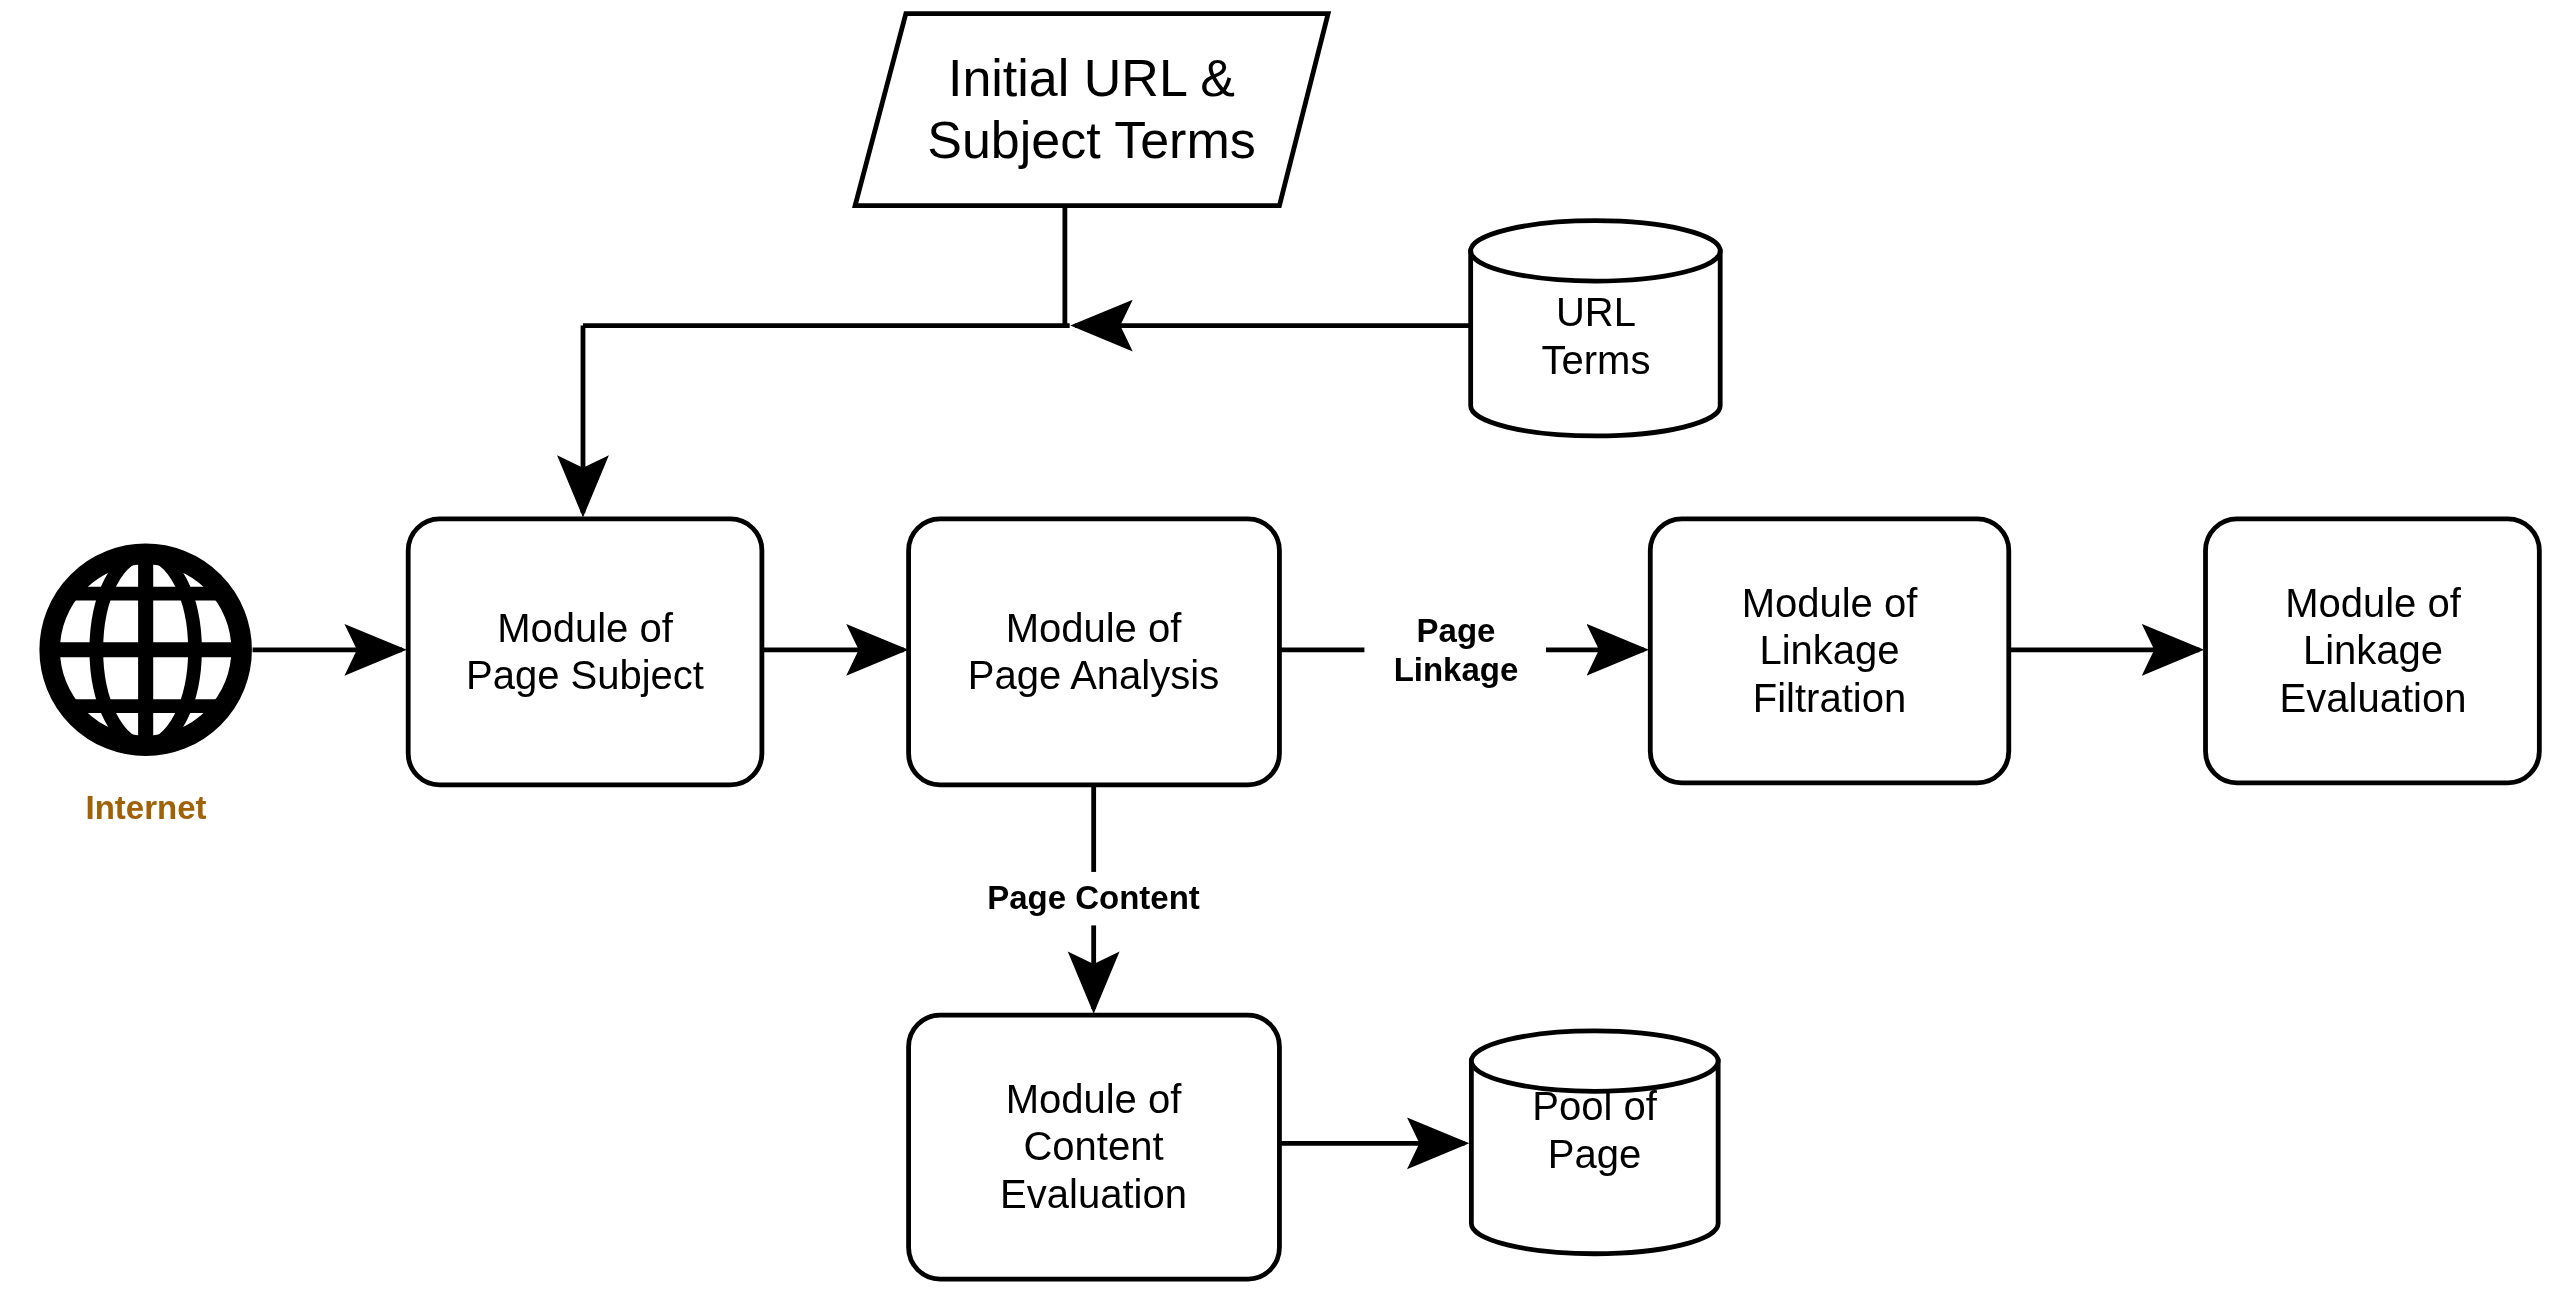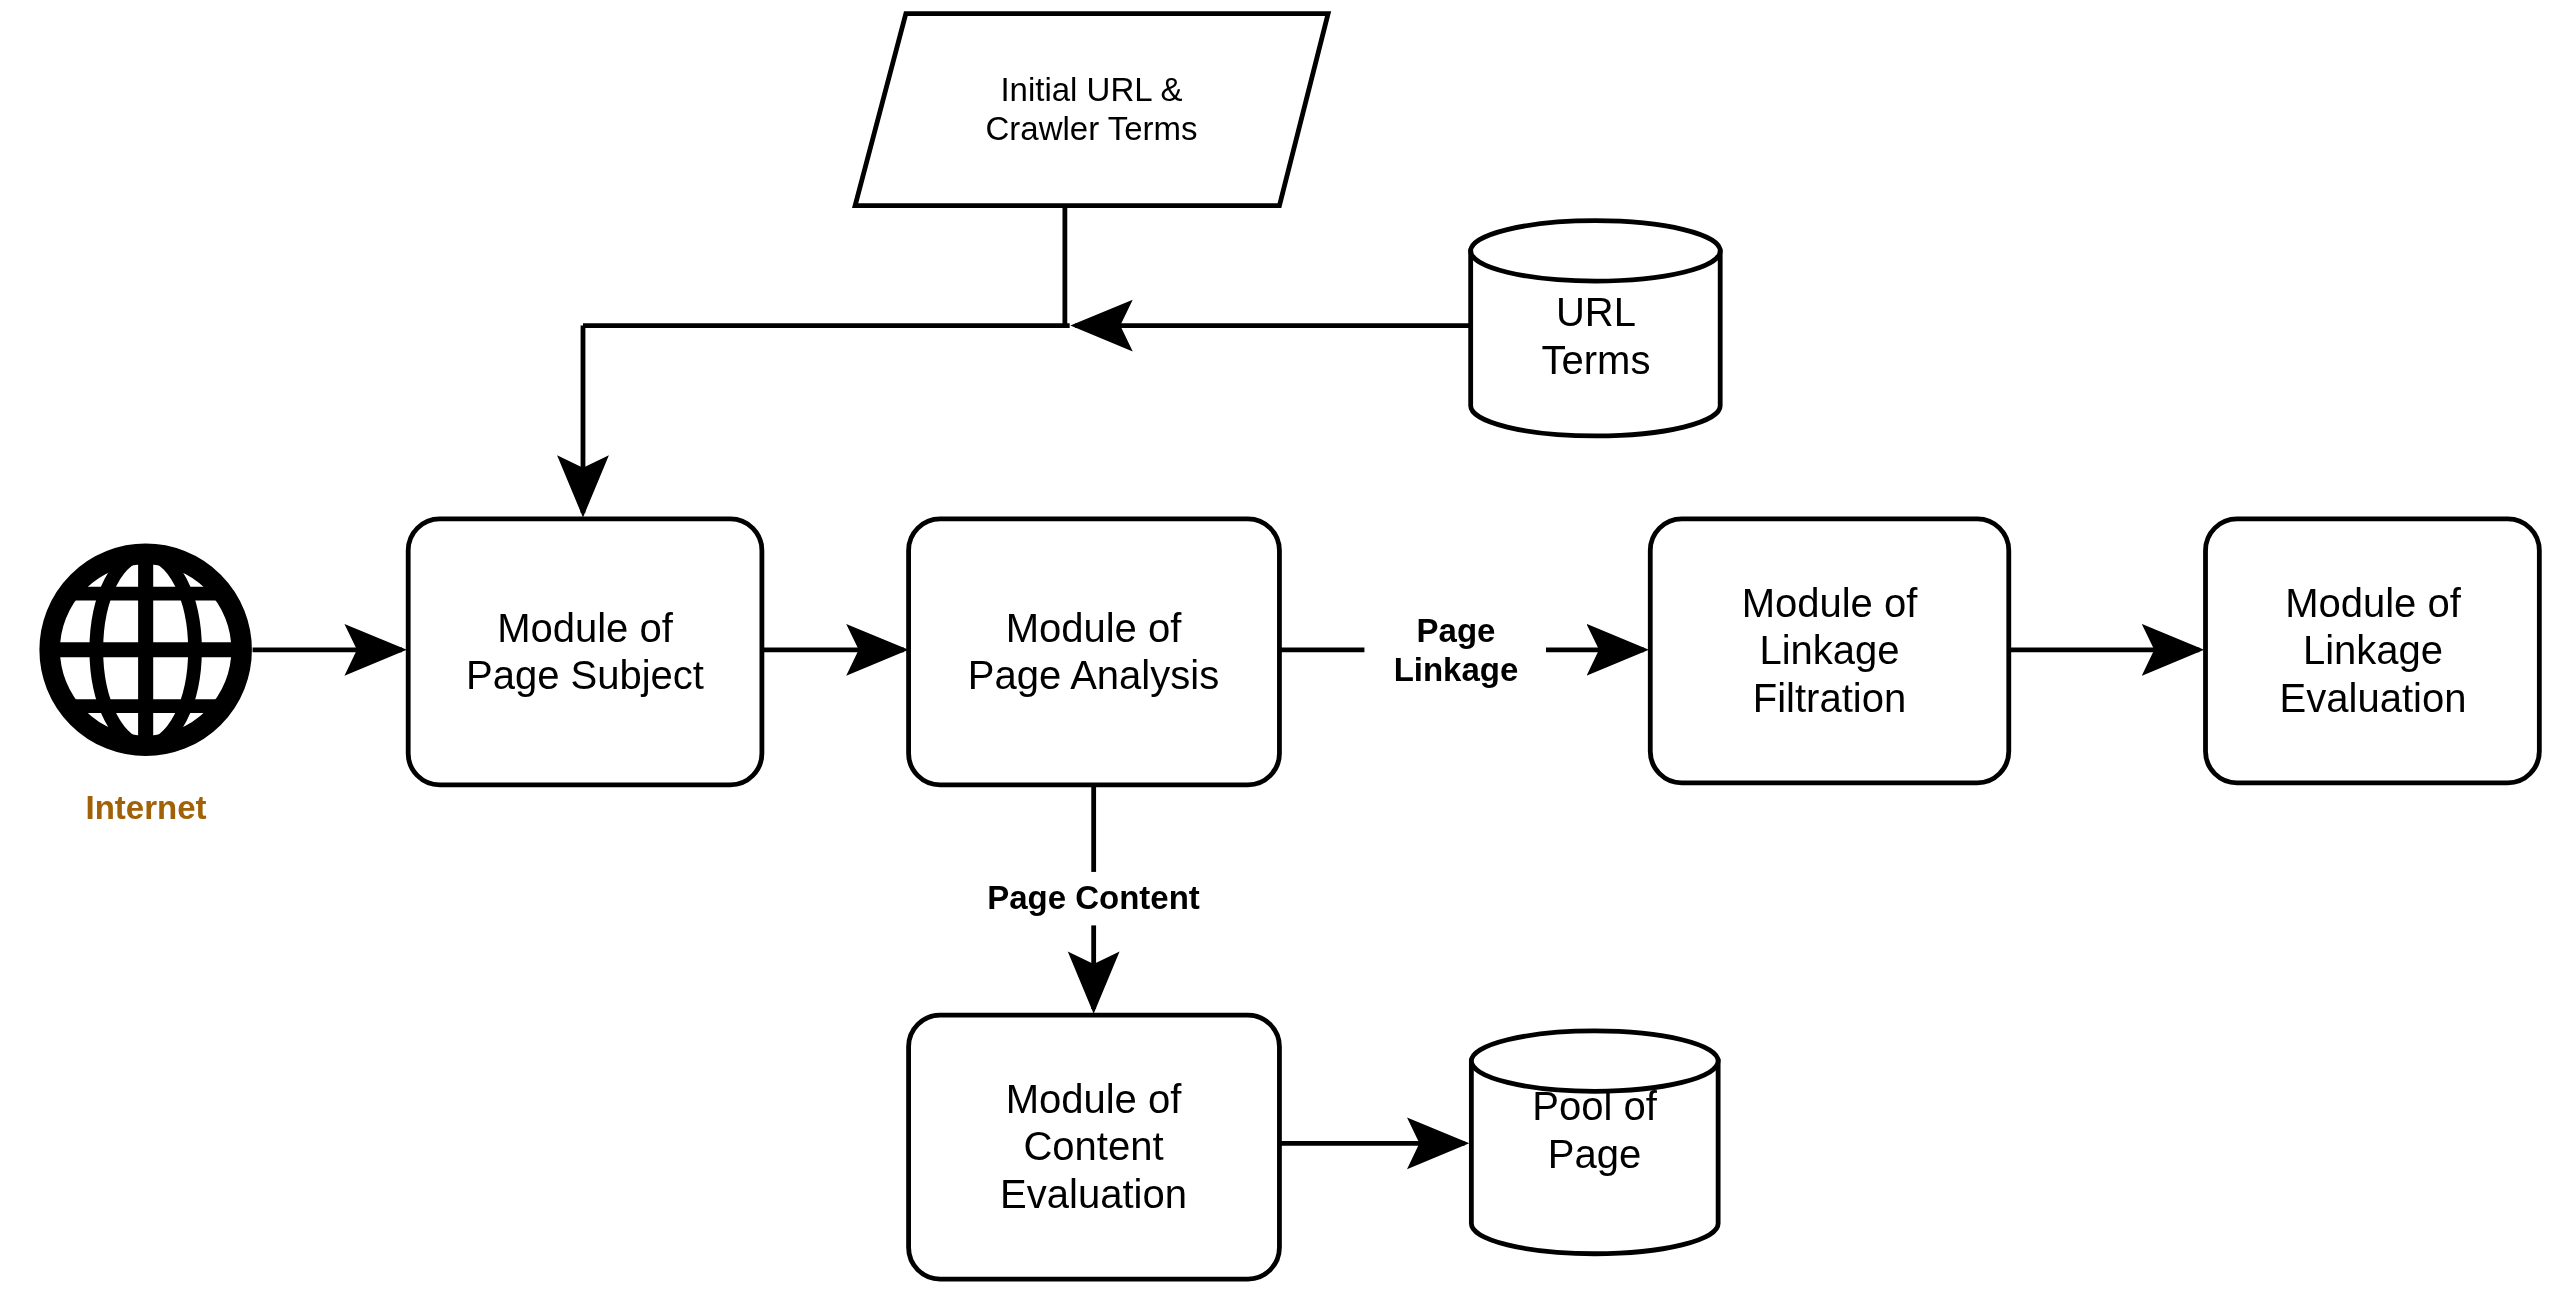--- a/index.html
+++ b/index.html
@@ -31,21 +31,21 @@
     text-align: center;
     color: #000000;
     line-height: 1.18;
     white-space: pre;
     pointer-events: none;
   }
   .node-label .ln { display: block; }
 
   .box-label { font-size: 40px; font-weight: 400; }
   .cyl-label { font-size: 40px; font-weight: 400; text-align: right; }
-  .para-label { font-size: 33px; font-weight: 400; }
+  .para-label { font-size: 52px; font-weight: 400; }
   .edge-label {
     position: absolute;
     font-size: 33px;
     font-weight: 700;
     color: #000000;
     text-align: center;
     line-height: 1.18;
     background: #ffffff;
     white-space: pre;
     display: flex;
@@ -156,21 +156,21 @@
     </g>
 
     <g>
       <path d="M2146,1548 L2146,1785 A180,44 0 0 0 2506,1785 L2506,1548 Z" fill="#ffffff" stroke="#000000" stroke-width="7"></path>
       <ellipse cx="2326" cy="1548" rx="180" ry="44" fill="#ffffff" stroke="#000000" stroke-width="7"></ellipse>
     </g>
   </svg>
 
   <div class="node-label para-label" style="left:855px; top:13.7px; width:473px; height:192px;">
     <span class="ln">Initial URL &amp;</span>
-    <span class="ln">Crawler Terms</span>
+    <span class="ln">Subject Terms</span>
   </div>
 
   <div class="node-label cyl-label" style="left:1471px; top:261px; width:250px; height:151px;">
     <span class="ln">URL</span>
     <span class="ln">Terms</span>
   </div>
 
   <div class="globe-caption" style="left:43px; top:789px; width:206px;">Internet</div>
 
   <div class="node-label box-label" style="left:408px; top:519px; width:354px; height:266px;">

